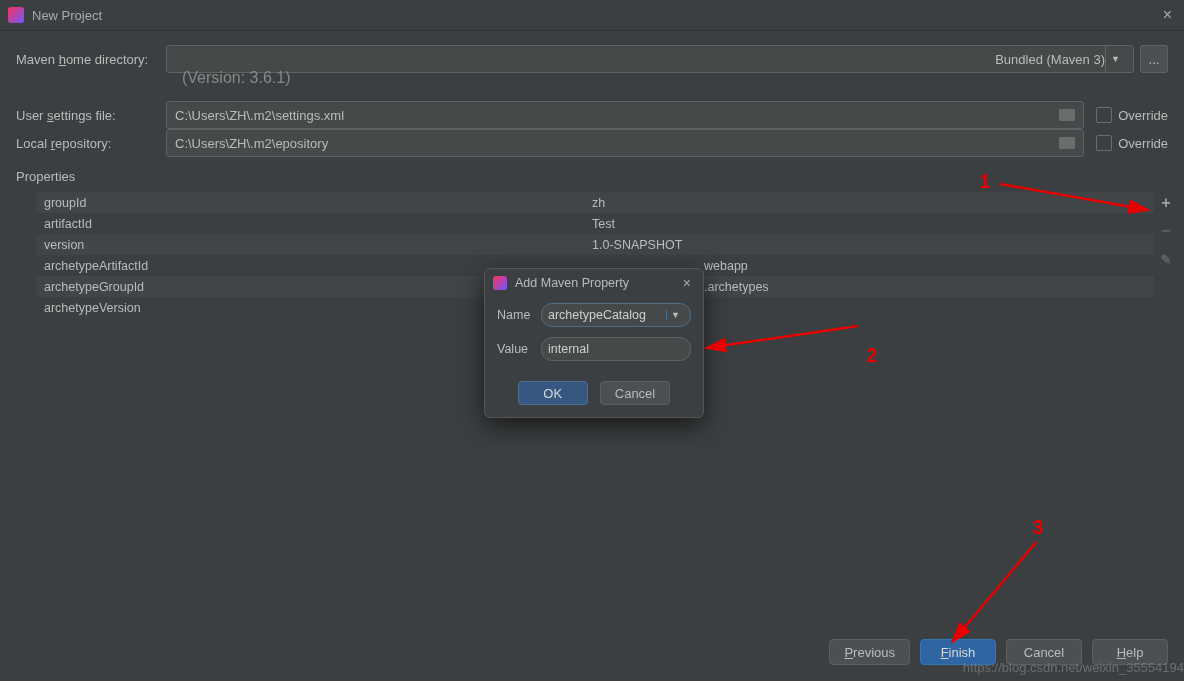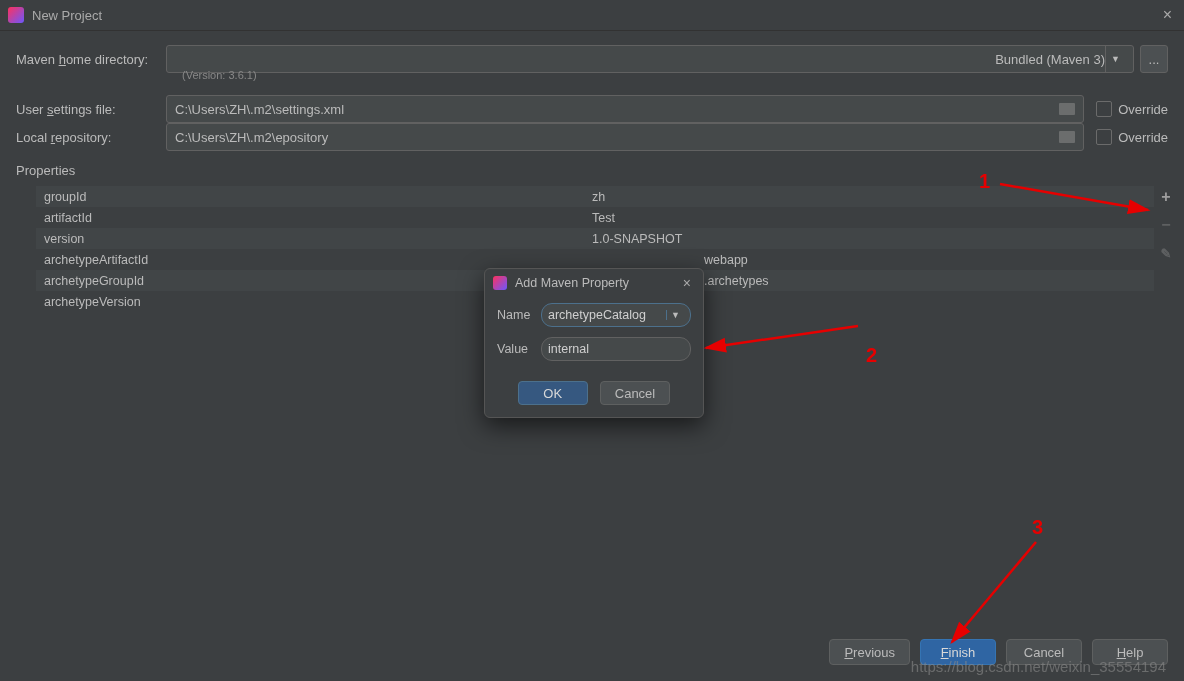--- a/index.html
+++ b/index.html
@@ -79,21 +79,21 @@
   width: 16px; height: 16px;
   border: 1px solid #6b6b6b;
   border-radius: 2px;
   margin-left: 12px;
 }
 .checkbox-label { margin-left: 6px; color: #bbbbbb; }
 
 .version-note {
   margin-left: 166px;
   color: #888888;
-  font-size: 11px;
+  font-size: 16px;
   margin-top: -4px;
   margin-bottom: 14px;
 }
 
 .section-title {
   color: #bbbbbb;
   margin: 12px 0 8px 0;
 }
 
 .props-box {
@@ -199,22 +199,22 @@
 .modal-footer {
   display: flex; justify-content: center; gap: 12px;
   padding: 6px 12px 12px 12px;
 }
 .modal-footer .btn { min-width: 70px; height: 24px; }
 
 
 .anno { position: absolute; color: #e60000; font-weight: bold; font-size: 20px; pointer-events: none; }
 svg.arrows { position: absolute; top: 0; left: 0; pointer-events: none; }
 .watermark {
-  position: absolute; right: 18px; bottom: 6px;
-  color: #8a8a8a; font-size: 15px; opacity: .6;
+  position: absolute; right: 0; bottom: 6px;
+  color: #8a8a8a; font-size: 13px; opacity: .6;
 }
 </style>
 </head>
 <body>
 
 <div class="titlebar">
   <div class="title-icon"></div>
   <div class="title-text">New Project</div>
   <div class="close-x">×</div>
 </div>

